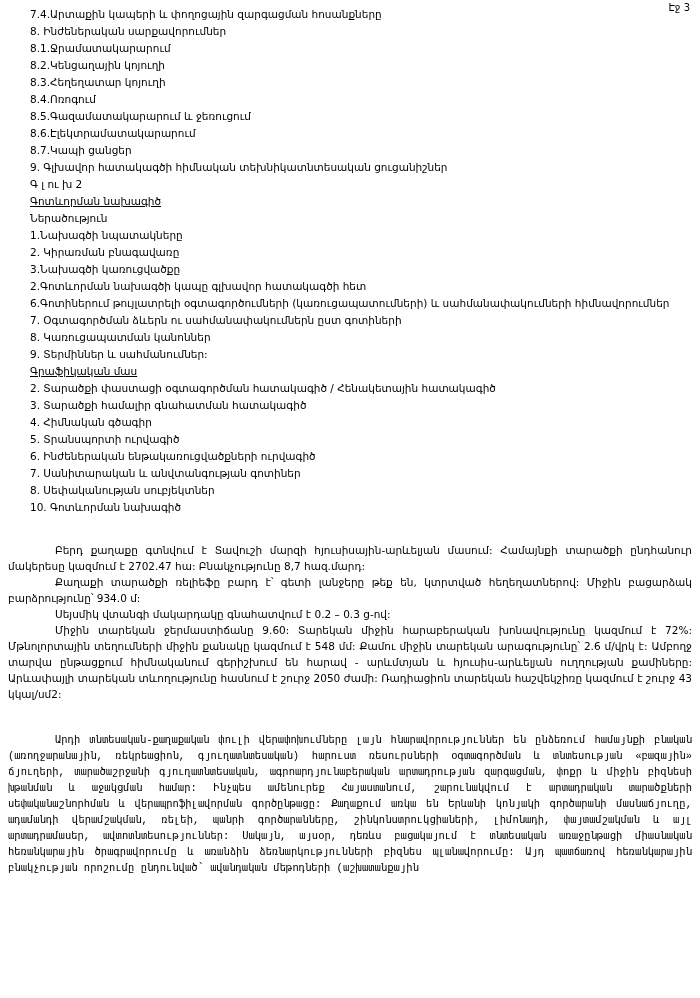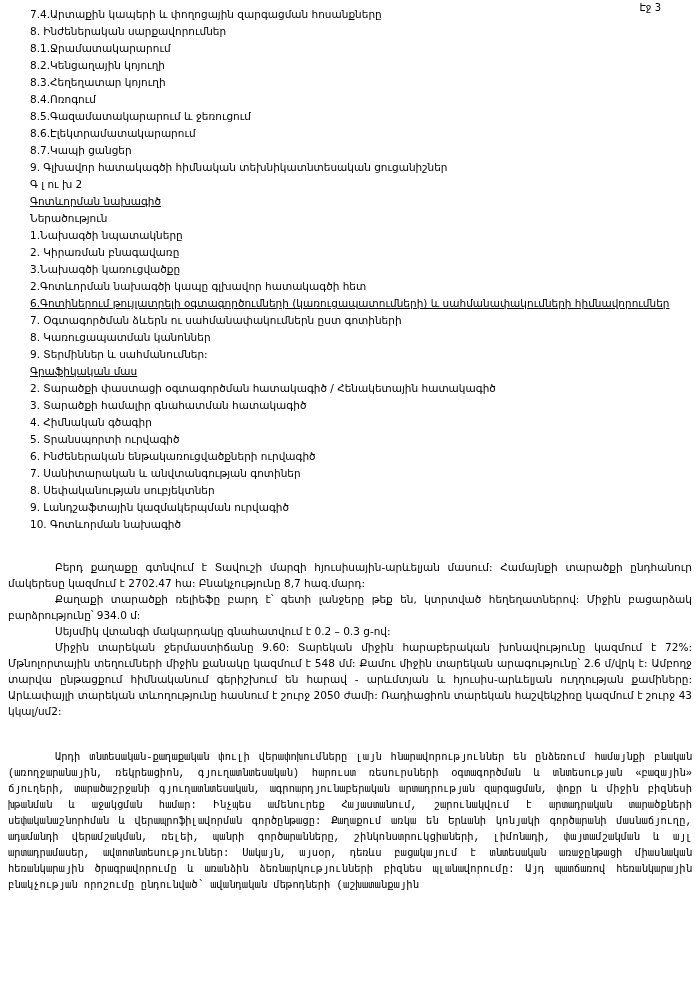--- a/index.html
+++ b/index.html
@@ -11,28 +11,28 @@
     background: #ffffff;
     color: #000000;
     font-family: "DejaVu Sans", "Liberation Sans", sans-serif;
     font-size: 10.5px;
     padding: 6px 8px 0 8px;
     overflow: hidden;
   }
   .page-label {
     position: absolute;
     top: 2px;
-    right: 39px;
+    right: 10px;
     font-size: 10px;
     line-height: 12px;
     white-space: nowrap;
   }
   .toc { line-height: 17px; }
   .toc-line { text-indent: 22px; white-space: nowrap; }
-  .toc-line.wrap { white-space: normal; text-align: justify; text-decoration: underline; }
+  .toc-line.wrap { white-space: normal; text-align: justify; }
   .u { text-decoration: underline; }
   .body-text { margin-top: 26px; line-height: 16px; }
   .body-text p { margin: 0; text-indent: 47px; text-align: justify; }
   .body-text p.spaced { margin-top: 30px; font-family: Liberation Mono, monospace; }
 </style>
 </head>
 <body>
 
 <div class="page">
   <div class="page-label">Էջ 3</div>
@@ -60,21 +60,20 @@
     <div class="toc-line">8. Կառուցապատման կանոններ</div>
     <div class="toc-line">9. Տերմիններ և սահմանումներ:</div>
     <div class="toc-line u">Գրաֆիկական մաս</div>
     <div class="toc-line">2. Տարածքի փաստացի օգտագործման հատակագիծ / Հենակետային հատակագիծ</div>
     <div class="toc-line">3. Տարածքի համալիր գնահատման հատակագիծ</div>
     <div class="toc-line">4. Հիմնական գծագիր</div>
     <div class="toc-line">5. Տրանսպորտի ուրվագիծ</div>
     <div class="toc-line">6. Ինժեներական ենթակառուցվածքների ուրվագիծ</div>
     <div class="toc-line">7. Սանիտարական և անվտանգության գոտիներ</div>
     <div class="toc-line">8. Սեփականության սուբյեկտներ</div>
-    <div class="toc-line">9. Լանդշաֆտային կազմակերպման ուրվագիծ</div>
     <div class="toc-line">10. Գոտևորման նախագիծ</div>
   </div>
 
   <div class="body-text">
     <p>Բերդ քաղաքը գտնվում է Տավուշի մարզի հյուսիսային-արևելյան մասում: Համայնքի տարածքի ընդհանուր մակերեսը կազմում է 2702.47 հա: Բնակչությունը 8,7 հազ.մարդ:</p>
     <p>Քաղաքի տարածքի ռելիեֆը բարդ է՝ գետի լանջերը թեք են, կտրտված հեղեղատներով: Միջին բացարձակ բարձրությունը՝ 934.0 մ:</p>
     <p>Սեյսմիկ վտանգի մակարդակը գնահատվում է 0.2 – 0.3 g-ով:</p>
     <p>Միջին տարեկան ջերմաստիճանը 9.60: Տարեկան միջին հարաբերական խոնավությունը կազմում է 72%: Մթնոլորտային տեղումների միջին քանակը կազմում է 548 մմ: Քամու միջին տարեկան արագությունը՝ 2.6 մ/վրկ է: Ամբողջ տարվա ընթացքում հիմնականում գերիշխում են հարավ - արևմտյան և հյուսիս-արևելյան ուղղության քամիները: Արևափայլի տարեկան տևողությունը հասնում է շուրջ 2050 ժամի: Ռադիացիոն տարեկան հաշվեկշիռը կազմում է շուրջ 43 կկալ/սմ2:</p>
     <p class="spaced">Արդի տնտեսական-քաղաքական փուլի վերափոխումները լայն հնարավորություններ են ընձեռում համայնքի բնական (առողջարանային, ռեկրեացիոն, գյուղատնտեսական) հարուստ ռեսուրսների օգտագործման և տնտեսության «բազային» ճյուղերի, տարածաշրջանի գյուղատնտեսական, ագրոարդյունաբերական արտադրության զարգացման, փոքր և միջին բիզնեսի խթանման և աջակցման համար: Ինչպես ամենուրեք Հայաստանում, շարունակվում է արտադրական տարածքների սեփականաշնորհման և վերապրոֆիլավորման գործընթացը: Քաղաքում առկա են Երևանի կոնյակի գործարանի մասնաճյուղը, ադամանդի վերամշակման, ռելեի, պանրի գործարանները, շինկոնստրուկցիաների, լիմոնադի, փայտամշակման և այլ արտադրամասեր, ավտոտնտեսություններ: Սակայն, այսօր, դեռևս բացակայում է տնտեսական առաջընթացի միասնական հեռանկարային ծրագրավորումը և առանձին ձեռնարկությունների բիզնես պլանավորումը: Այդ պատճառով հեռանկարային բնակչության որոշումը ընդունված՝ ավանդական մեթոդների (աշխատանքային</p>
   </div>

